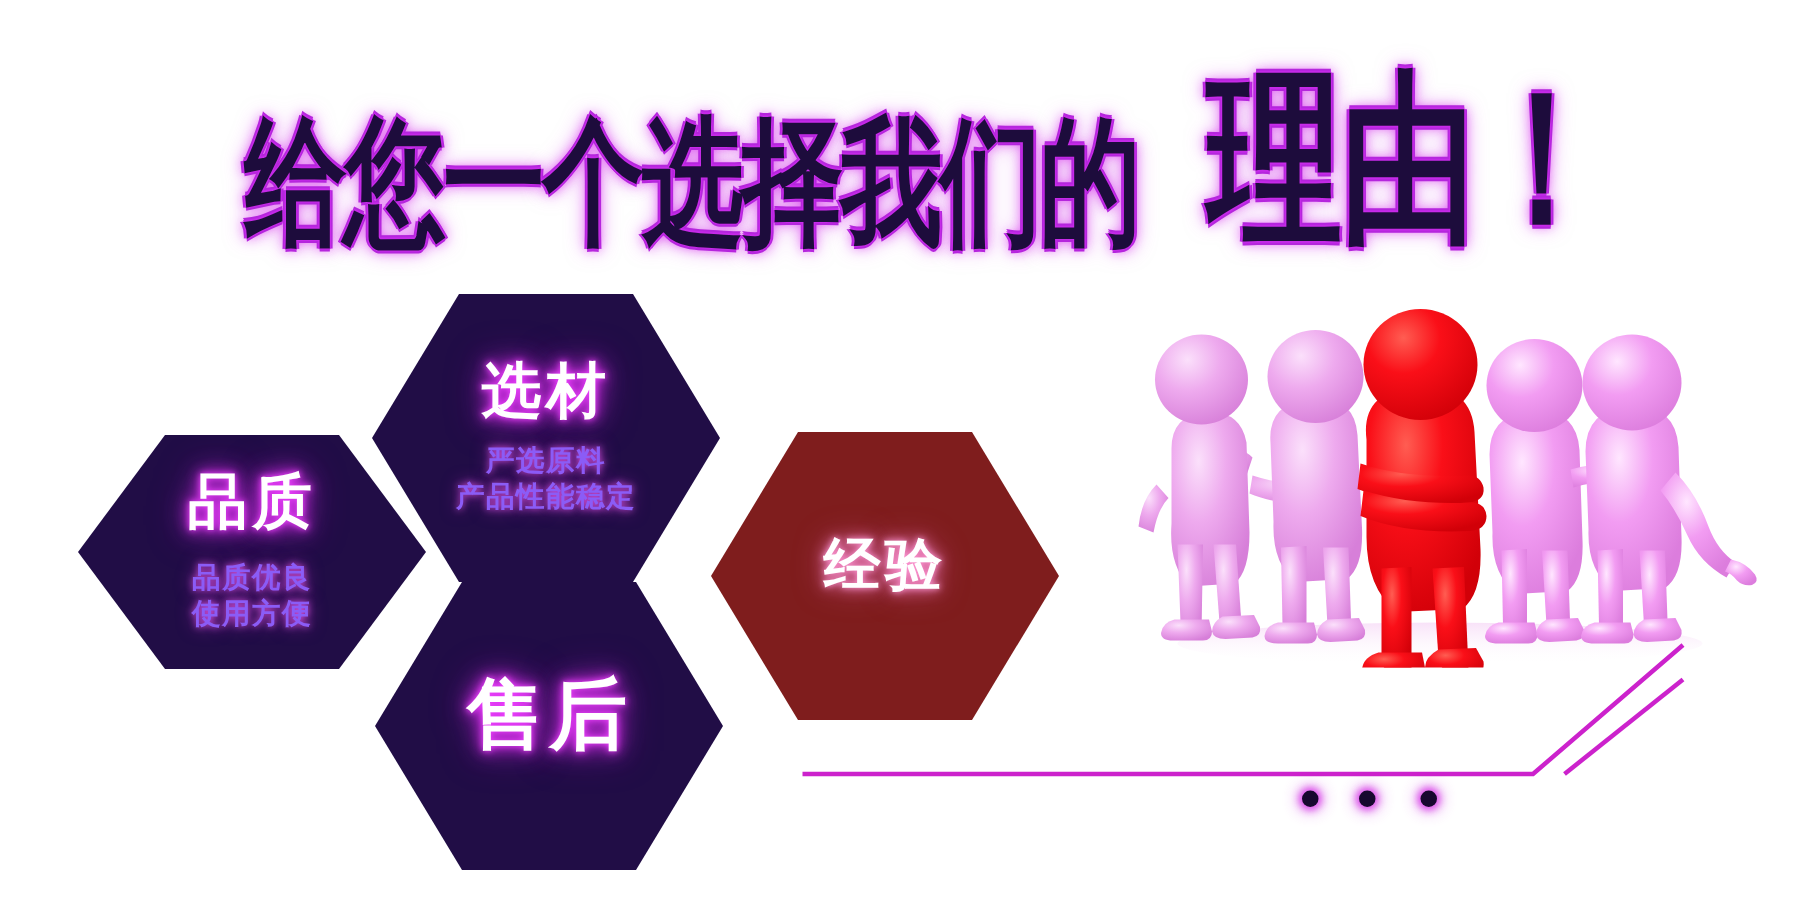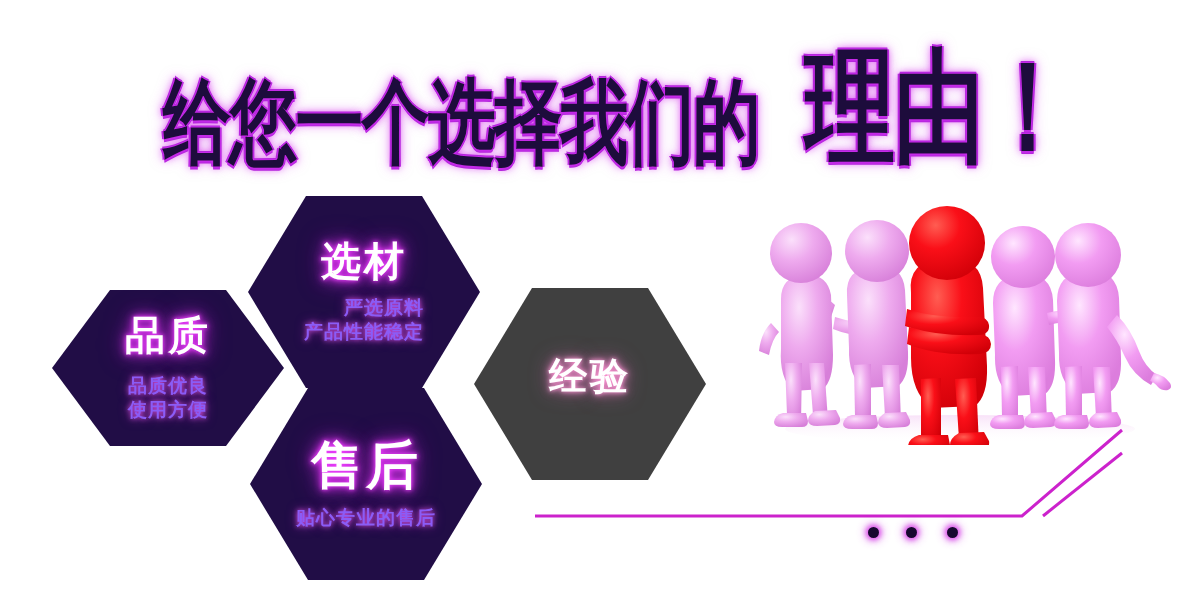--- a/index.html
+++ b/index.html
@@ -38,24 +38,24 @@
   }
   .hl-small{font-size:74px;}
   .hl-big{font-size:98px;margin-left:8px;letter-spacing:-1px;}
 
   
   .hex{
     position:absolute;
     -webkit-clip-path:polygon(25% 0%,75% 0%,100% 50%,75% 100%,25% 100%,0% 50%);
     clip-path:polygon(25% 0%,75% 0%,100% 50%,75% 100%,25% 100%,0% 50%);
     display:flex;flex-direction:column;align-items:center;justify-content:center;
-    text-align:right;
+    text-align:center;
   }
   .hex.dark{background:#210d46;}
-  .hex.red {background:#404040;}
+  .hex.red {background:#7f1d1d;}
 
   .hex-title{
     font-weight:bold;
     color:#ffffff;
     letter-spacing:3px;
     line-height:1;
     text-shadow:
       0 0 4px #ef44ff,
       0 0 9px #e031f5,
       0 0 16px rgba(224,49,245,0.85),
@@ -126,21 +126,20 @@
     <div class="hex-title">选材</div>
     <div class="hex-sub">
       <div>严选原料</div>
       <div>产品性能稳定</div>
     </div>
   </div>
 
   <div class="hex dark" id="hex-shouhou">
     <div class="hex-title">售后</div>
     <div class="hex-sub">
-      <div>贴心专业的售后</div>
     </div>
   </div>
 
   <div class="hex red" id="hex-jingyan">
     <div class="hex-title">经验</div>
   </div>
 
   <div id="figures">
     <svg width="450" height="250" viewBox="0 0 450 250">
       <defs>

